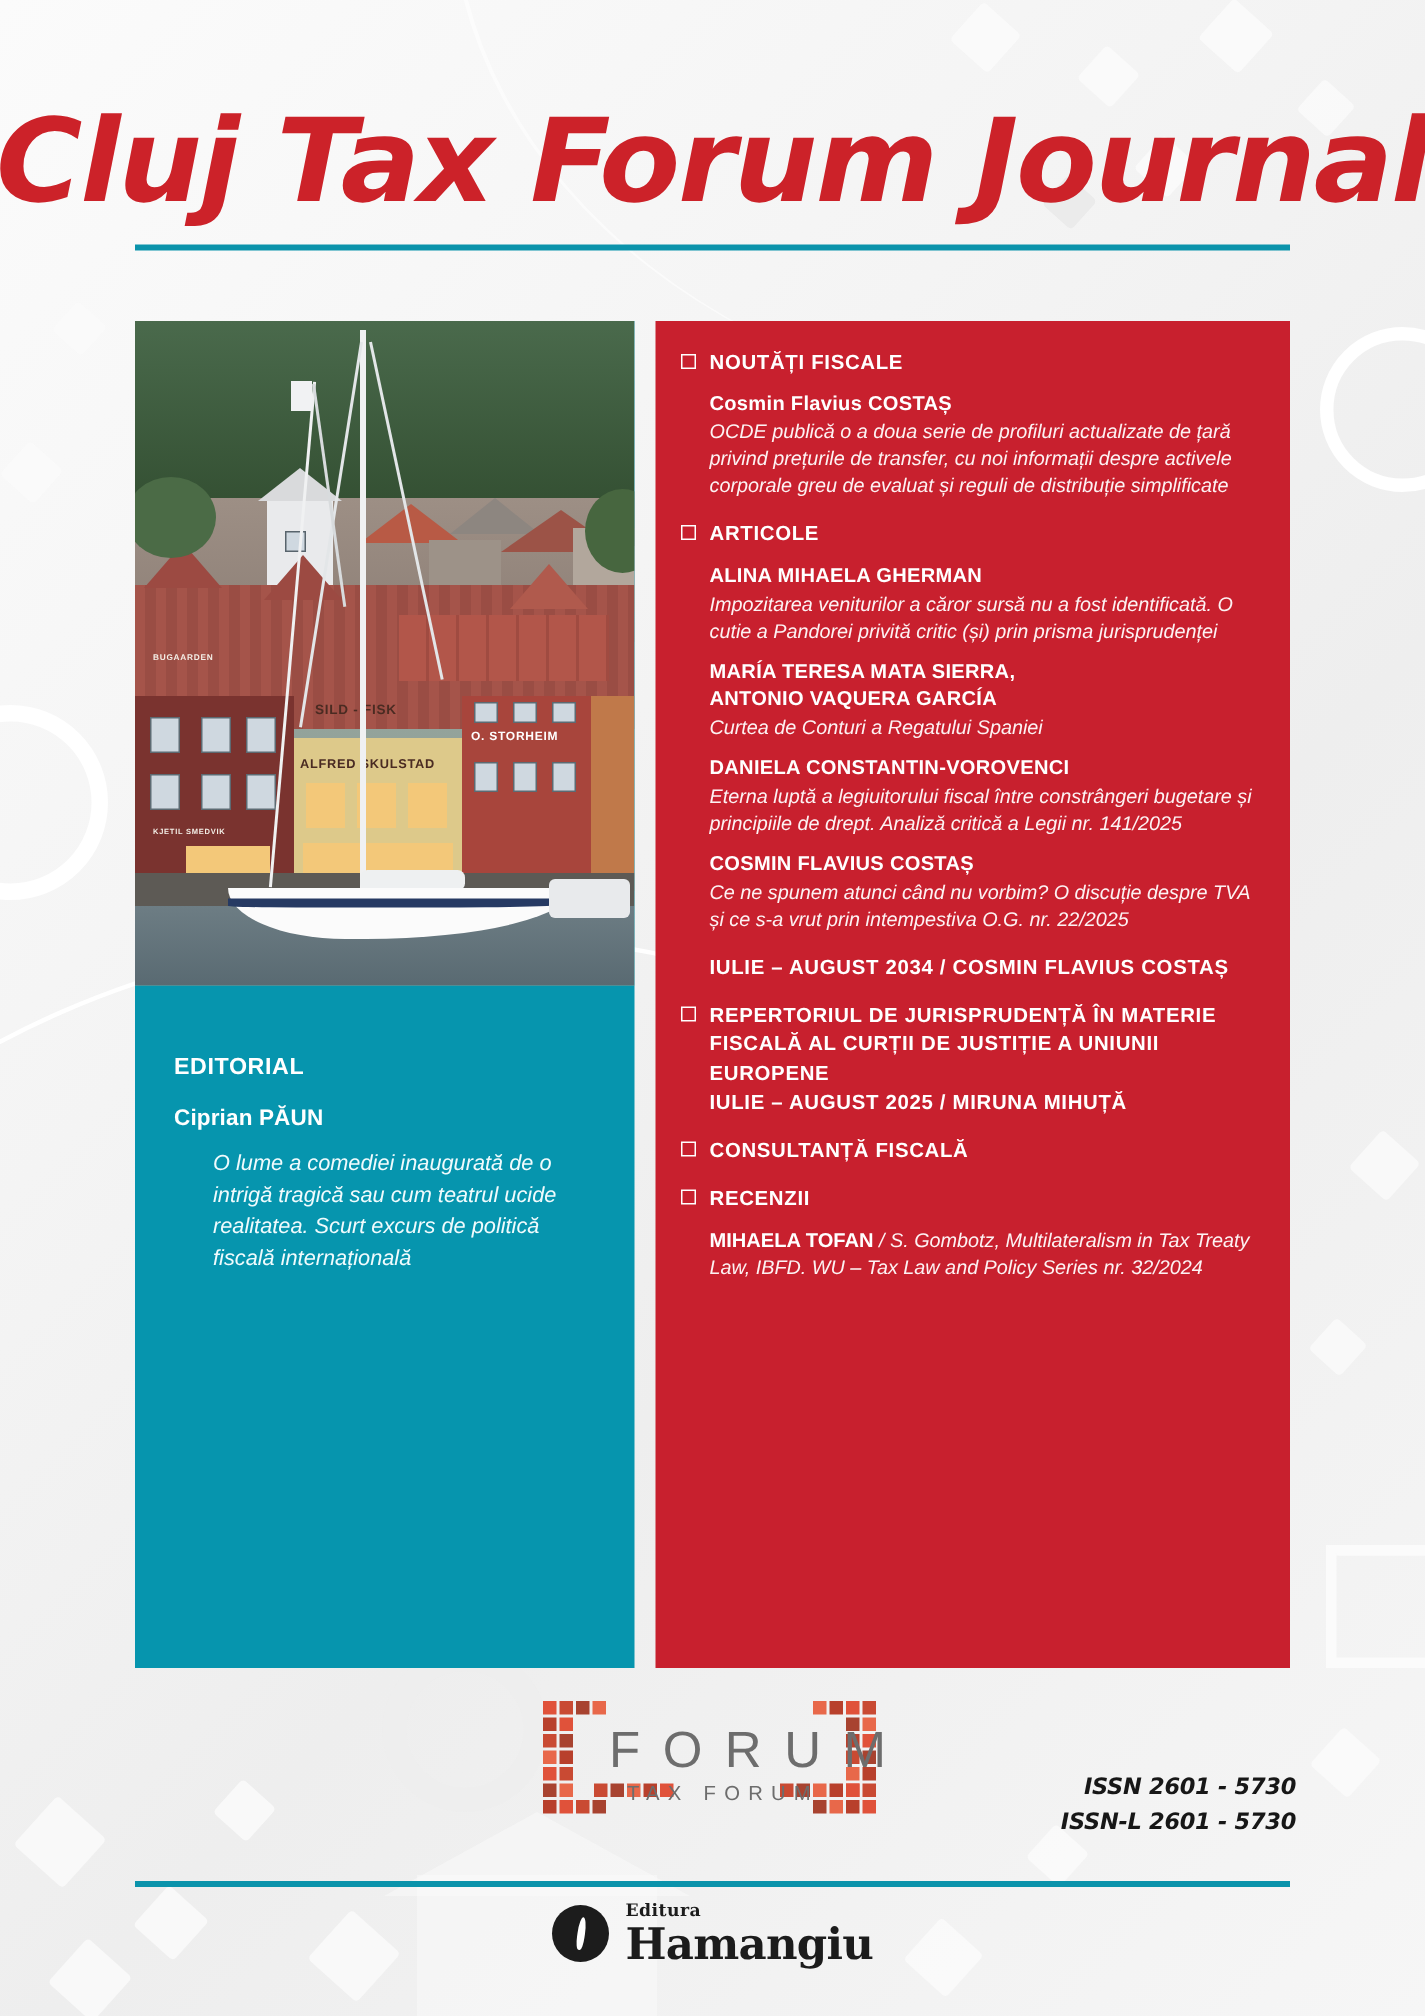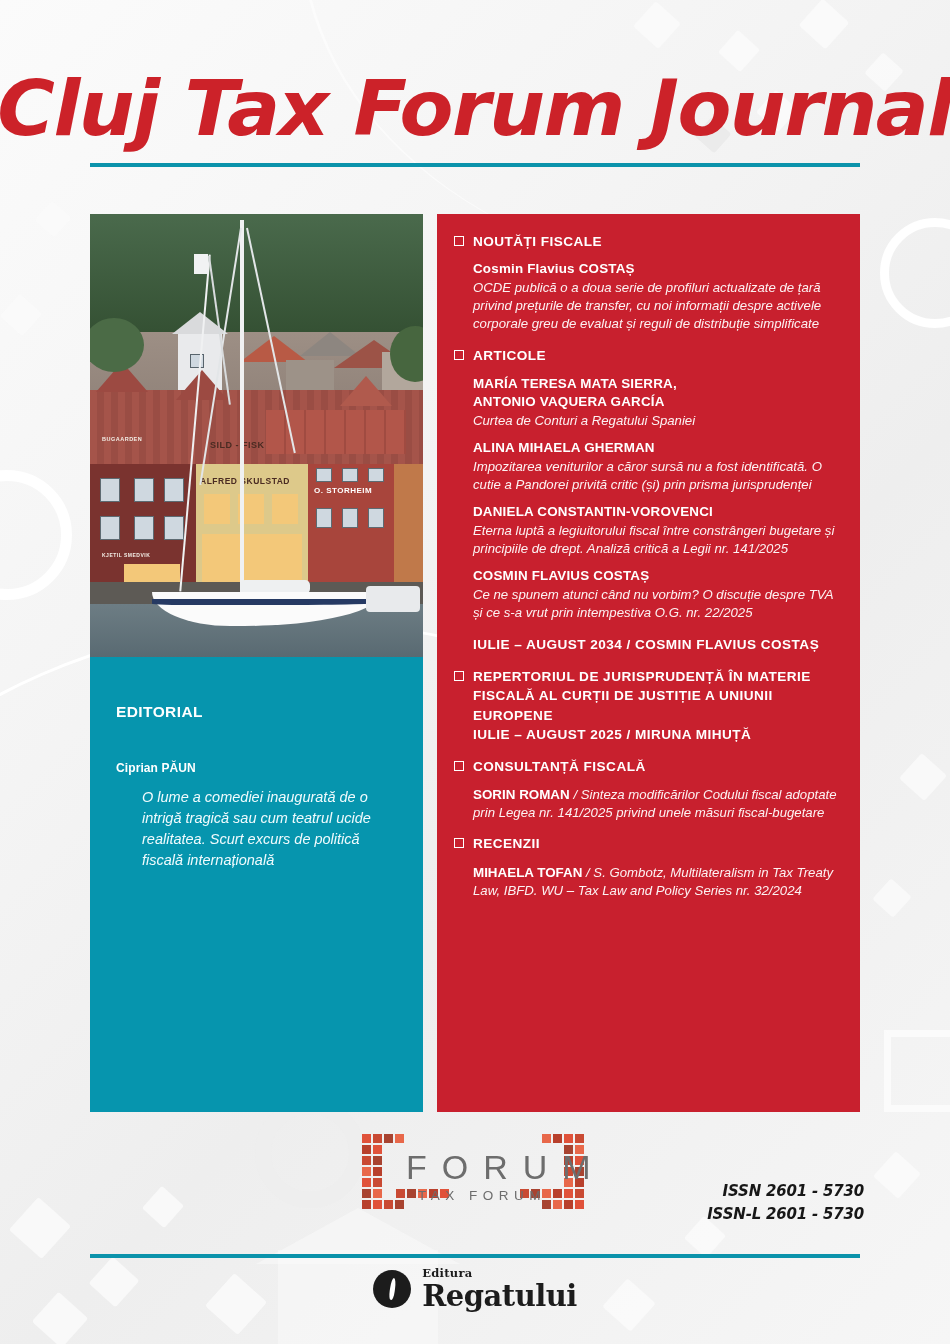--- a/index.html
+++ b/index.html
@@ -68,42 +68,42 @@
   .ph-whitehouse { position:absolute; left:88px; top:118px; width:44px; height:62px; background:#e9eaec; }
   .ph-whitehouse:before{ content:""; position:absolute; left:-6px; top:-20px; border-left:28px solid transparent; border-right:28px solid transparent; border-bottom:22px solid #d9dadc; }
   .ph-bigroof { position:absolute; left:0; top:176px; width:100%; height:96px;
     background:repeating-linear-gradient(90deg,#a5544a 0 7px,#9a4d44 7px 14px); }
   .ph-gable { position:absolute; width:0; height:0;
     border-left:26px solid transparent; border-right:26px solid transparent;
     border-bottom:30px solid #9c4a42; }
   .ph-buildings { position:absolute; left:0; top:250px; width:100%; height:130px; }
   .bldg { position:absolute; top:0; height:130px; }
   .b-dark { background:#7a332f; }
-  .b-yellow { background:#ddc98a; }
+  .b-yellow { background:#ddc98a;margin-top:28px; }
   .b-red { background:#a8453c; }
   .b-orange { background:#c0794a; }
   .win { position:absolute; background:#cfd8e0; border:1px solid #5d6a72; }
   .winlit { position:absolute; background:#f3c879; }
   .sign { position:absolute; color:#fff; font-family:"Liberation Sans",sans-serif;
     font-weight:bold; letter-spacing:.5px; white-space:nowrap; }
   .sign-dark { color:#f3eee6; }
   .sign-brown { color:#4a2b22; }
   .ph-quay { position:absolute; left:0; top:368px; width:100%; height:22px; background:#5d5a55; }
   .ph-water { position:absolute; left:0; top:390px; width:100%; height:53px;
     background:linear-gradient(#6d7d84,#596a72); }
   .mast { position:absolute; background:#f0f1f2; }
   .boat-hull { position:absolute; left:62px; top:378px; width:230px; height:34px;
     background:#fbfbfb; border-radius:0 0 60% 34%/0 0 100% 100%; }
   .boat-stripe { position:absolute; left:62px; top:385px; width:228px; height:6px; background:#263a63; border-radius:0 0 40% 20%; }
   .boat-cabin { position:absolute; left:150px; top:366px; width:70px; height:14px; background:#eef0f1; border-radius:5px; }
   .rig { position:absolute; background:#e3e6e8; transform-origin:top; }
 
   .editorial { padding:46px 26px 0 26px; color:#ffffff; }
   .ed-label { font-size:15.5px; font-weight:bold; letter-spacing:.4px; }
-  .ed-author { font-size:12px; font-weight:bold; margin-top:40px; letter-spacing:.1px; }
+  .ed-author { font-size:15px; font-weight:bold; margin-top:16px; letter-spacing:.1px; }
   .ed-title { margin-top:12px; padding-left:26px; font-style:italic; font-size:14.5px;
     line-height:1.45; color:#f0fbfd; }
 
   
   .right-col { position:absolute; left:347px; top:0; width:423px; height:898px;
     background:#c8202e; color:#ffffff; padding:18px 20px 10px 17px; }
 
   .toc-sec { margin-bottom:13px; }
   .sec-head { display:flex; align-items:flex-start; gap:9px; }
   .marker { flex:0 0 auto; width:10px; height:10px; border:1.6px solid #ffffff; margin-top:4px; }
@@ -288,29 +288,29 @@
               <div class="entry-author" style="white-space: pre-line;">Cosmin Flavius COSTAȘ</div>
               <div class="entry-title">OCDE publică o a doua serie de profiluri actualizate de țară privind prețurile de transfer, cu noi informații despre activele corporale greu de evaluat și reguli de distribuție simplificate</div>
             </div>
           </div>
           <div class="toc-sec">
             <div class="sec-head">
               <span class="marker"></span>
               <div class="sec-title">ARTICOLE</div>
             </div>
             <div class="entry">
+              <div class="entry-author" style="white-space: pre-line;">ALINA MIHAELA GHERMAN</div>
+              <div class="entry-title">Impozitarea veniturilor a căror sursă nu a fost identificată. O cutie a Pandorei privită critic (și) prin prisma jurisprudenței</div>
+            </div>
+            <div class="entry">
               <div class="entry-author" style="white-space: pre-line;">MARÍA TERESA MATA SIERRA,
 ANTONIO VAQUERA GARCÍA</div>
               <div class="entry-title">Curtea de Conturi a Regatului Spaniei</div>
             </div>
             <div class="entry">
-              <div class="entry-author" style="white-space: pre-line;">ALINA MIHAELA GHERMAN</div>
-              <div class="entry-title">Impozitarea veniturilor a căror sursă nu a fost identificată. O cutie a Pandorei privită critic (și) prin prisma jurisprudenței</div>
-            </div>
-            <div class="entry">
               <div class="entry-author" style="white-space: pre-line;">DANIELA CONSTANTIN-VOROVENCI</div>
               <div class="entry-title">Eterna luptă a legiuitorului fiscal între constrângeri bugetare și principiile de drept. Analiză critică a Legii nr. 141/2025</div>
             </div>
             <div class="entry">
               <div class="entry-author" style="white-space: pre-line;">COSMIN FLAVIUS COSTAȘ</div>
               <div class="entry-title">Ce ne spunem atunci când nu vorbim? O discuție despre TVA și ce s-a vrut prin intempestiva O.G. nr. 22/2025</div>
             </div>
           </div>
           <div class="toc-sec">
             <div class="sec-sub">IULIE – AUGUST 2034 / COSMIN FLAVIUS COSTAȘ</div>
@@ -320,23 +320,20 @@
               <span class="marker"></span>
               <div class="sec-title">REPERTORIUL DE JURISPRUDENȚĂ ÎN MATERIE</div>
             </div>
             <div class="sec-sub">FISCALĂ AL CURȚII DE JUSTIȚIE A UNIUNII EUROPENE</div>
             <div class="sec-sub">IULIE – AUGUST 2025 / MIRUNA MIHUȚĂ</div>
           </div>
           <div class="toc-sec">
             <div class="sec-head">
               <span class="marker"></span>
               <div class="sec-title">CONSULTANȚĂ FISCALĂ</div>
-            </div>
-            <div class="entry">
-              <div><span class="inline-author">SORIN ROMAN</span><span class="inline-title"> / Sinteza modificărilor Codului fiscal adoptate prin Legea nr. 141/2025 privind unele măsuri fiscal-bugetare</span></div>
             </div>
           </div>
           <div class="toc-sec">
             <div class="sec-head">
               <span class="marker"></span>
               <div class="sec-title">RECENZII</div>
             </div>
             <div class="entry">
               <div><span class="inline-author">MIHAELA TOFAN</span><span class="inline-title"> / S. Gombotz, Multilateralism in Tax Treaty Law, IBFD. WU – Tax Law and Policy Series nr. 32/2024</span></div>
             </div>
@@ -405,16 +402,16 @@
       <div>ISSN-L 2601 - 5730</div>
     </div>
   </div>
 
   <div class="rule-teal-bottom"></div>
 
   <div class="publisher">
     <div class="pub-mark"></div>
     <div class="pub-txt">
       <div class="pub-small">Editura</div>
-      <div class="pub-big">Regatului</div>
+      <div class="pub-big">Hamangiu</div>
     </div>
   </div>
 </div>
 
 </body></html>

